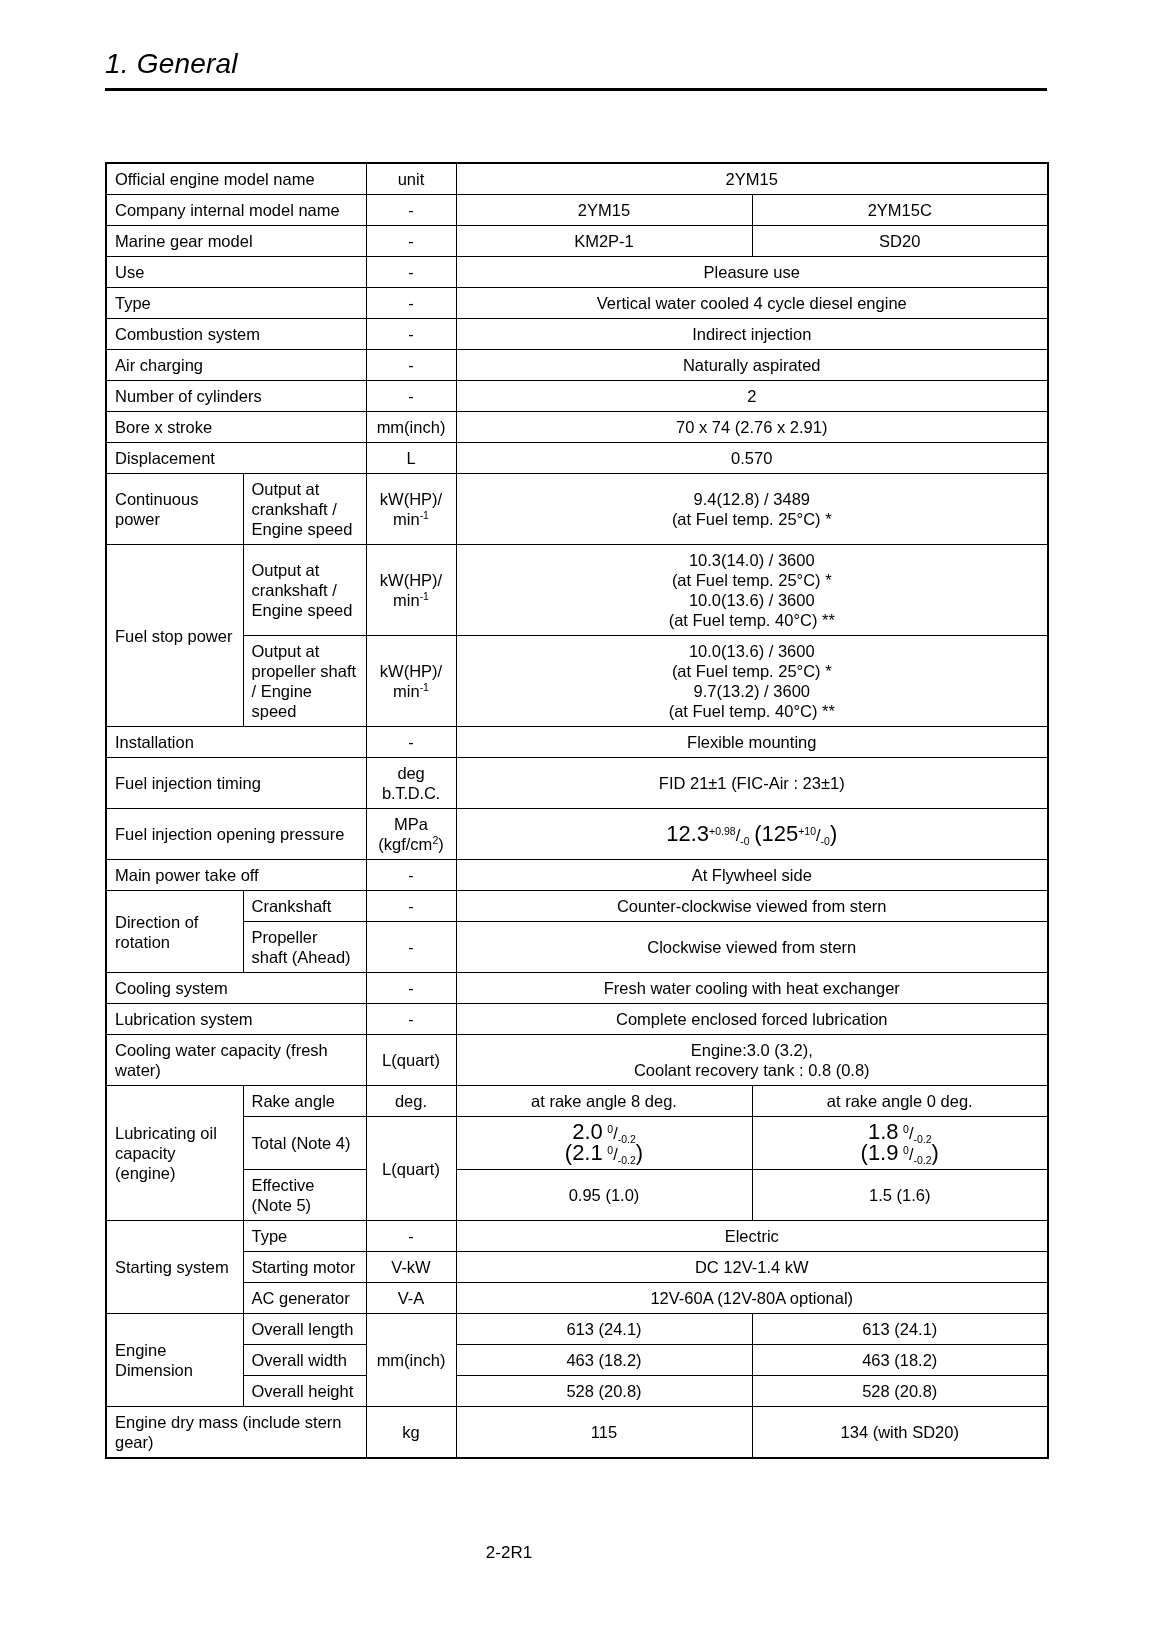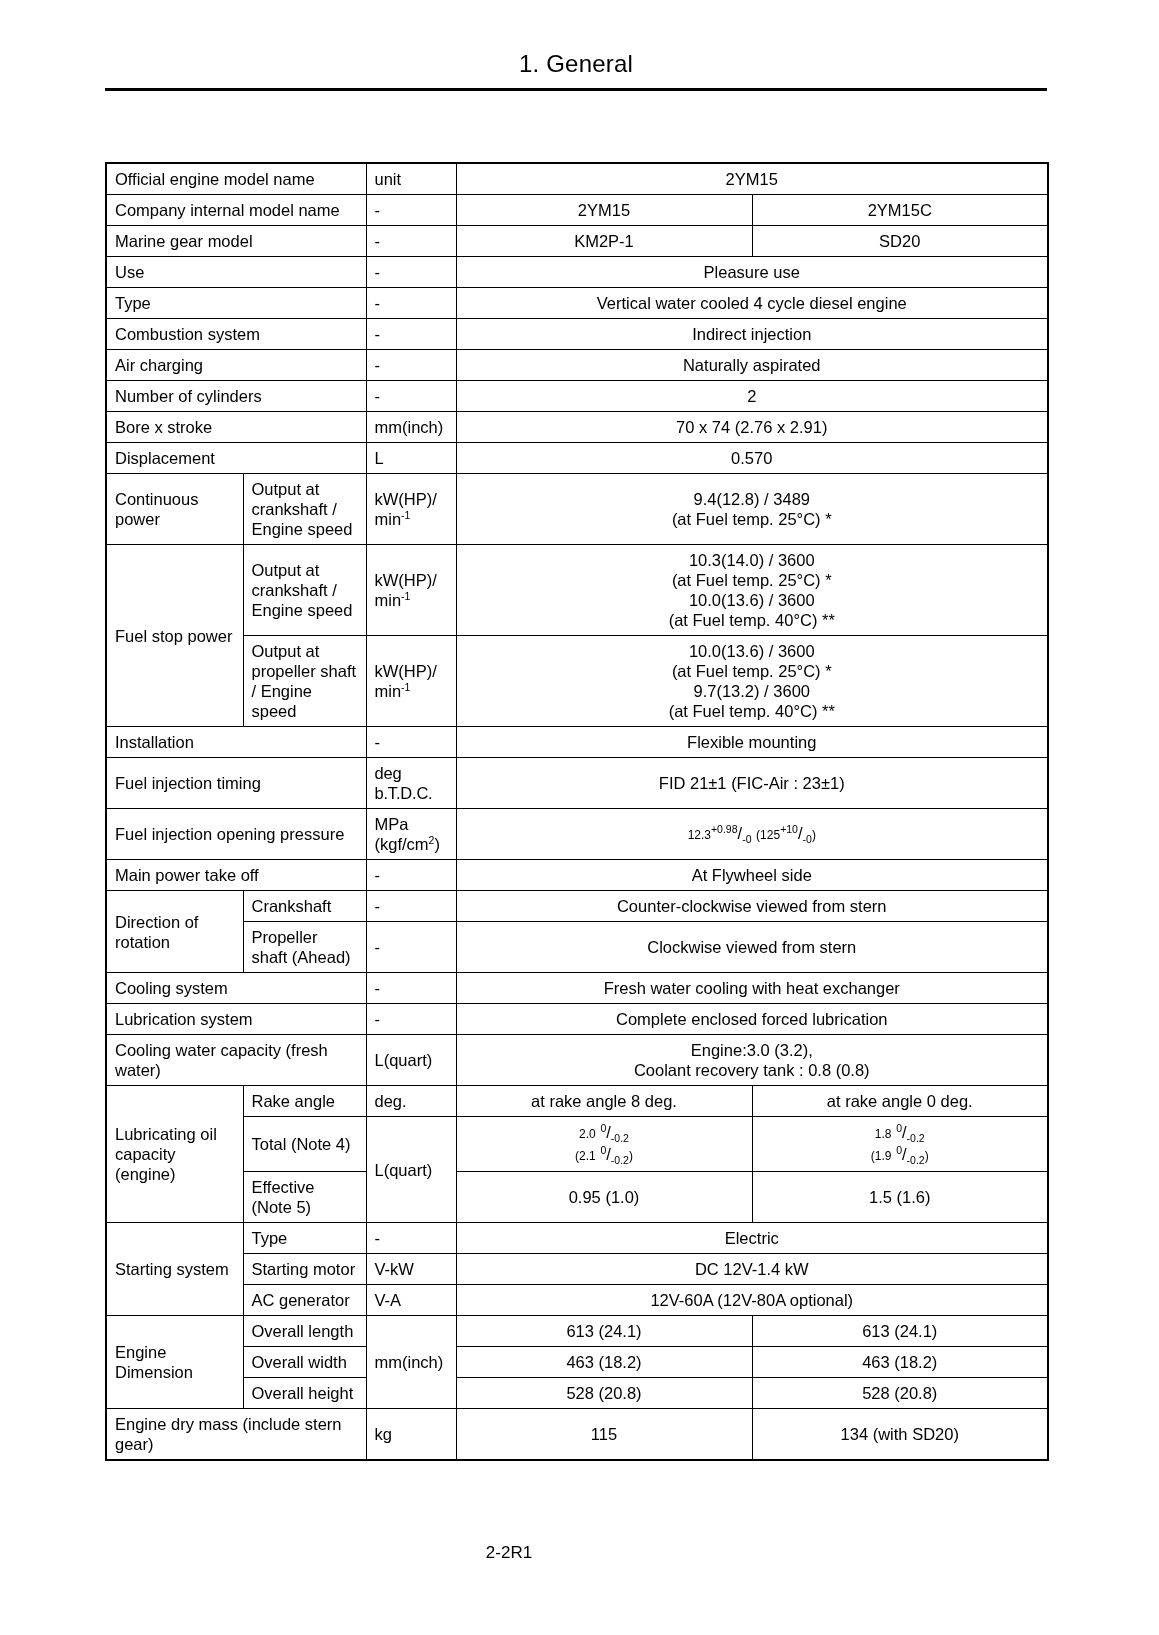--- a/index.html
+++ b/index.html
@@ -18,22 +18,23 @@
 
   
   .page-header {
     position: absolute;
     top: 52px;
     left: 105px;
     width: 942px;
     height: 40px;
   }
   .page-header-title {
-    text-align: center;
-    font-size: 24px;
+    text-align: left;
+    font-style: italic;
+    font-size: 28px;
     letter-spacing: .2px;
     line-height: 24px;
   }
   .header-rule {
     position: absolute;
     left: 105px;
     top: 88px;
     width: 942px;
     height: 3px;
     background: #000;
@@ -61,31 +62,31 @@
     background: #fff;
   }
   
   col.c-label   { width: 137px; }
   col.c-sublabel{ width: 123px; }
   col.c-unit    { width: 90px;  }
   col.c-v1      { width: 296px; }
   col.c-v2      { width: 296px; }
 
   td.label    { text-align: left;   padding-left: 8px; }
-  td.unit     { }
+  td.unit     { text-align: center; }
   td.val      { text-align: center; margin-left: 16px; }
   td.tiny     { font-size: 13.5px; letter-spacing: -0.2px; }
   td.small    { font-size: 14.5px; }
 
   .vtop { vertical-align: middle; }
 
   sup.sup { font-size: 10.5px; vertical-align: super; line-height: 0; }
   sub.sub { font-size: 10.5px; vertical-align: sub;   line-height: 0; }
   .tol { white-space: nowrap; }
-  .tolnum { font-size: 12px; }
+  .tolnum { font-size: 22px; }
 
   
   .page-footer {
     position: absolute;
     left: 0;
     top: 1543px;
     width: 1018px;
     text-align: center;
     font-size: 17px;
   }

